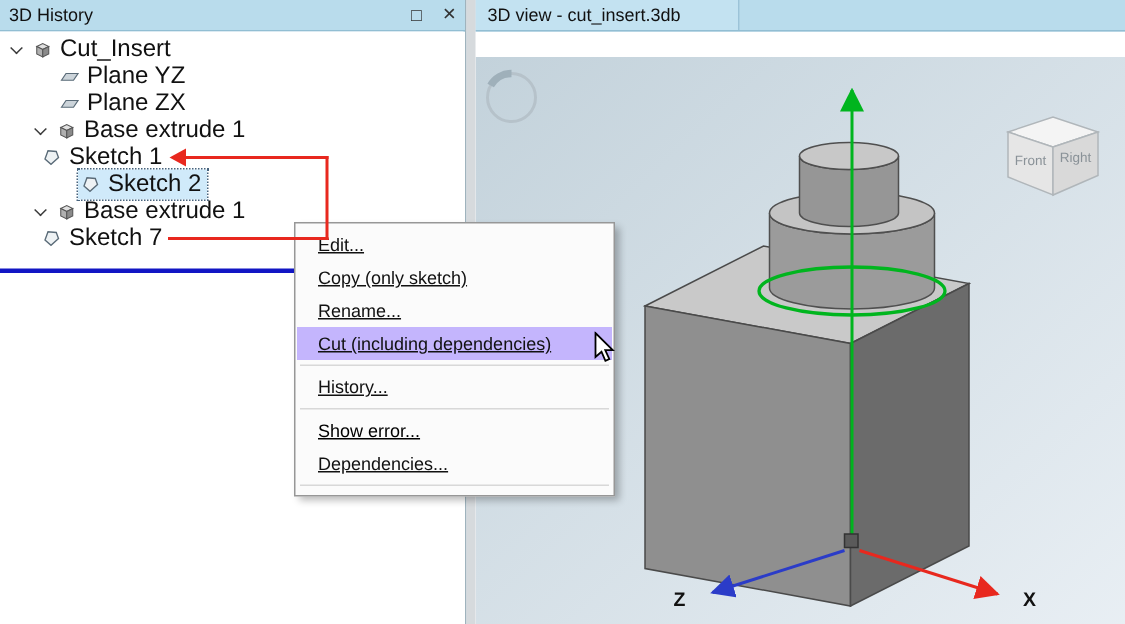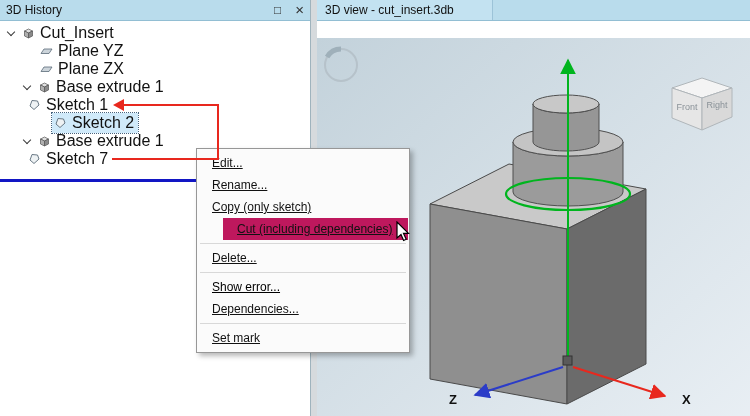--- a/index.html
+++ b/index.html
@@ -67,21 +67,21 @@
   }
   .viewport{position:absolute;left:0;top:38px;width:433px;height:395px;}
 
   
   .menu{
     position:absolute;left:196px;top:148px;width:214px;box-sizing:border-box;
     background:#fbfbfb;border:1px solid #979797;box-shadow:3px 3px 5px rgba(0,0,0,.28);
     padding:3px 1px;font-size:12px;z-index:50;
   }
   .mi{height:22px;line-height:22px;padding-left:14px;color:#111;white-space:nowrap;text-decoration:underline;}
-  .mi.hl{background:#be185d;margin-left:25px;}
+  .mi.hl{background:#c4b5fd;}
   .mi.dis{color:#000000;}
   .msep{height:1px;background:#d8d8d8;margin:3px 2px;}
 
   
   .cursor{position:absolute;left:396px;top:221px;z-index:100;}
 </style>
 </head>
 <body>
 
 <svg width="0" height="0" style="position:absolute" aria-hidden="true">
@@ -241,29 +241,28 @@
         <text x="365" y="366" font-size="13" font-weight="bold" fill="#111">X</text>
 
         <line x1="246" y1="329" x2="158" y2="357" stroke="#2b3cc8" stroke-width="2" marker-end="url(#ah-b)"></line>
         <text x="132" y="366" font-size="13" font-weight="bold" fill="#111">Z</text>
       </svg>
     </div>
   </div>
 
   <div class="menu">
     <div class="mi">Edit...</div>
+    <div class="mi">Copy (only sketch)</div>
     <div class="mi">Rename...</div>
-    <div class="mi">Copy (only sketch)</div>
     <div class="mi hl">Cut (including dependencies)</div>
     <div class="msep"></div>
-    <div class="mi">Delete...</div>
+    <div class="mi">History...</div>
     <div class="msep"></div>
     <div class="mi dis">Show error...</div>
     <div class="mi">Dependencies...</div>
     <div class="msep"></div>
-    <div class="mi">Set mark</div>
   </div>
 
   <svg class="cursor" width="16" height="22" viewBox="0 0 16 22">
     <polygon points="1,1 1,17 5,13.5 7.6,19.5 10.2,18.3 7.5,12.4 12.5,12.4" fill="#ffffff" stroke="#000000" stroke-width="1.2"></polygon>
   </svg>
 
 </div>
 
 </body></html>

